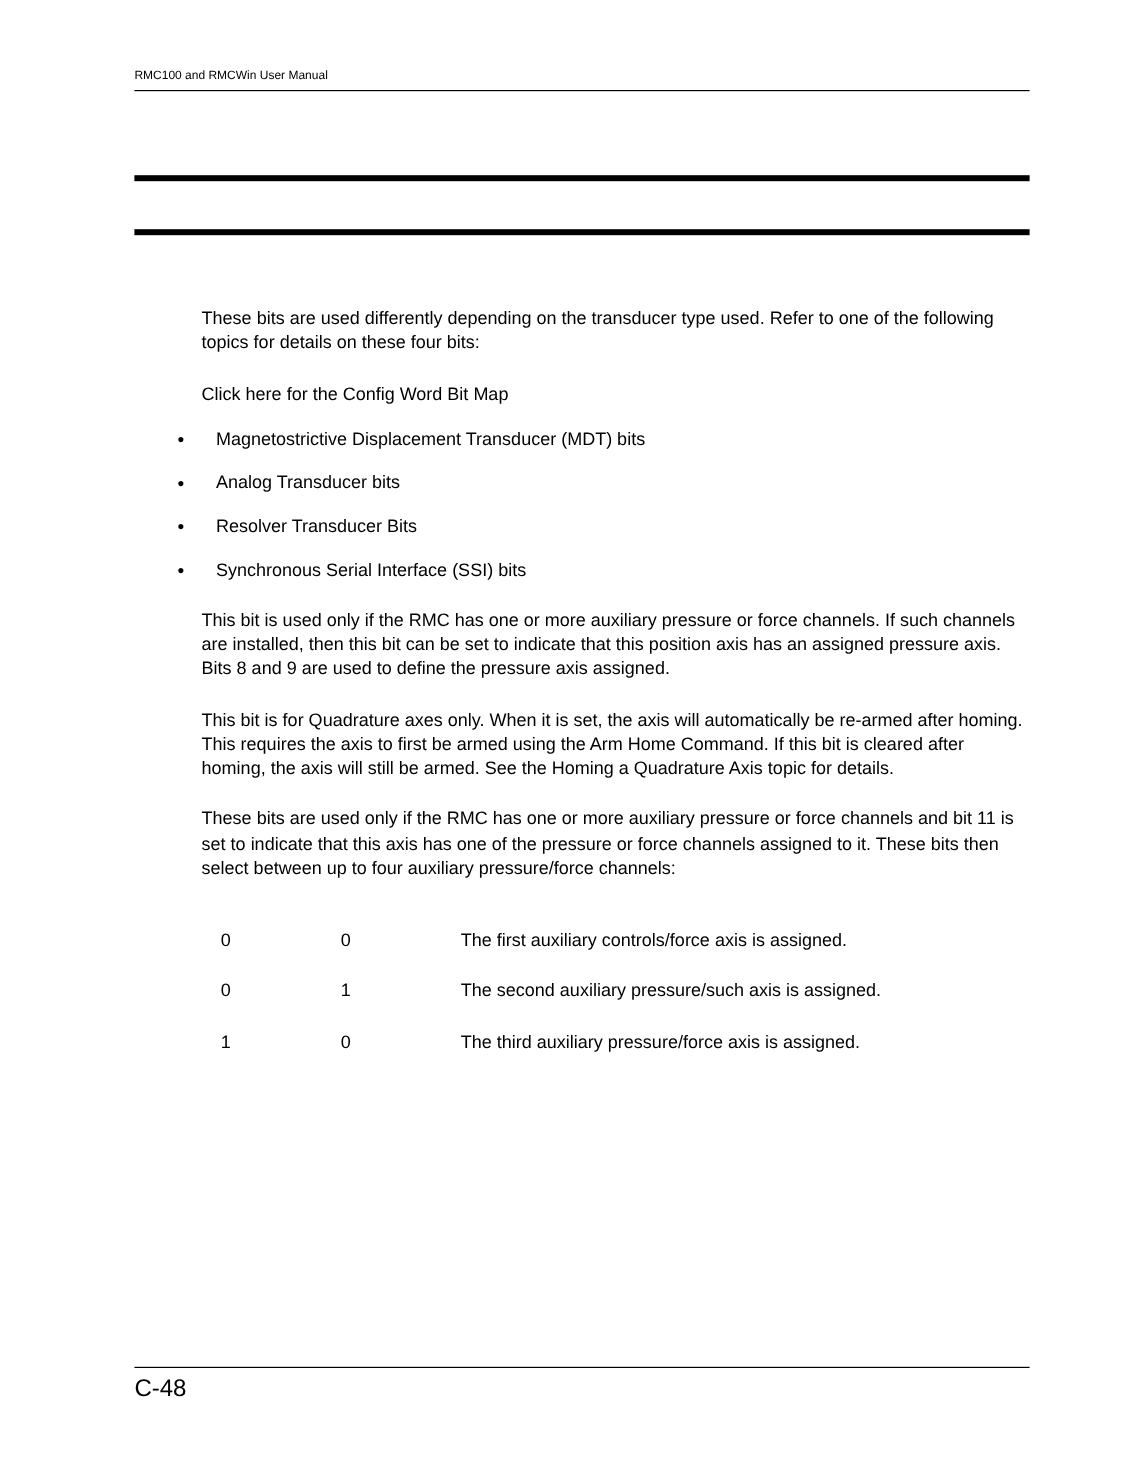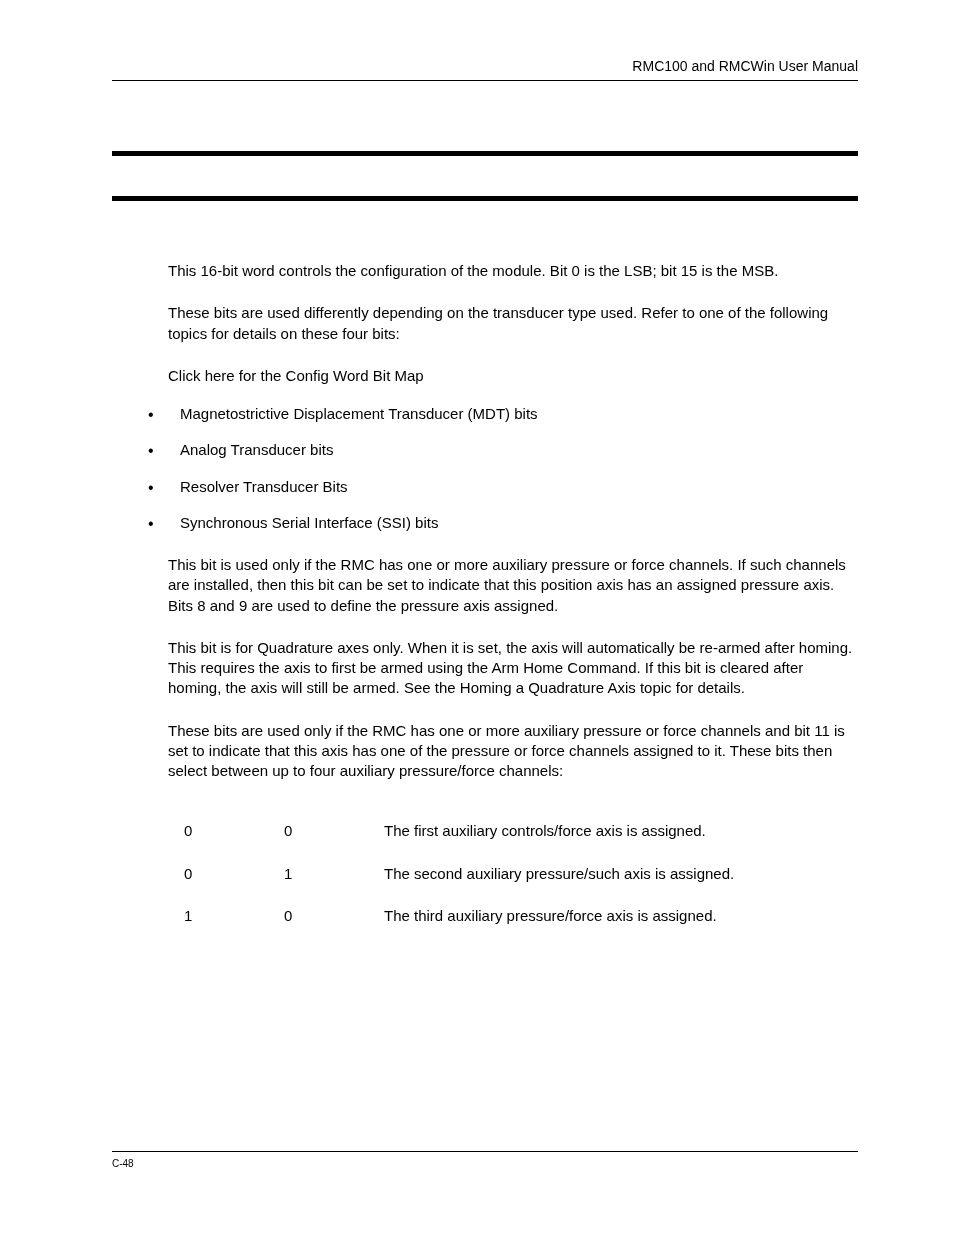--- a/index.html
+++ b/index.html
@@ -1,53 +1,52 @@
 <!DOCTYPE html>
 <html><head>
 <meta charset="utf-8">
 <style>
   * { box-sizing: border-box; margin: 0; padding: 0; }
   html, body { width: 954px; height: 1235px; background: #fff; font-family: Arial, Helvetica, sans-serif; color: #000; }
   .page { width: 954px; height: 1235px; padding: 56px 96px 40px 112px; position: relative; }
-  .header-text { text-align: right; font-size: 14px; margin-top: 2px; margin-bottom: 6px; }
+  .header-text { text-align: left; font-size: 10px; margin-top: 2px; margin-bottom: 6px; }
   .header-underline { border-top: 1px solid #000; }
   .thick-bar { height: 5px; background: #000; }
   .bar1 { margin-top: 70px; }
   .bar2 { margin-top: 40px; }
   .content { margin-top: 60px; margin-left: 56px; font-size: 15px; line-height: 1.35; }
   .para { margin-bottom: 18px; }
   ul.bullets { list-style: none; margin-bottom: 22px; margin-top: 2px; }
   ul.bullets li { position: relative; padding-left: 32px; margin-left: -20px; margin-bottom: 16px; }
   ul.bullets li::before { content: "•"; position: absolute; left: 0; top: 0; font-size: 16px; }
   .section-gap { margin-top: 22px; }
   table.bit-table { border-collapse: collapse; margin-top: 40px; margin-left: 16px; width: 560px; }
   table.bit-table td { vertical-align: top; font-size: 15px; padding-bottom: 22px; }
   table.bit-table td.col-a { width: 100px; }
   table.bit-table td.col-b { width: 100px; }
   table.bit-table td.col-c { }
   .footer { position: absolute; bottom: 66px; left: 112px; right: 96px; }
   .footer-line { border-top: 1px solid #000; margin-bottom: 6px; }
-  .footer-text { font-size: 10px; }
+  .footer-text { font-size: 20px; }
 </style>
 </head>
 <body>
 
 <div class="page">
 
   <div>
     <div class="header-text">RMC100 and RMCWin User Manual</div>
     <div class="header-underline"></div>
   </div>
 
   <div class="thick-bar bar1"></div>
   <div class="thick-bar bar2"></div>
 
   <div class="content">
 
-    <p class="para">This 16-bit word controls the configuration of the module. Bit 0 is the LSB; bit 15 is the MSB.</p>
 
     <p class="para section-gap">These bits are used differently depending on the transducer type used. Refer to one of the following topics for details on these four bits:</p>
 
     <p class="para section-gap">Click here for the Config Word Bit Map</p>
 
     <ul class="bullets">
       <li>Magnetostrictive Displacement Transducer (MDT) bits</li>
       <li>Analog Transducer bits</li>
       <li>Resolver Transducer Bits</li>
       <li>Synchronous Serial Interface (SSI) bits</li>

